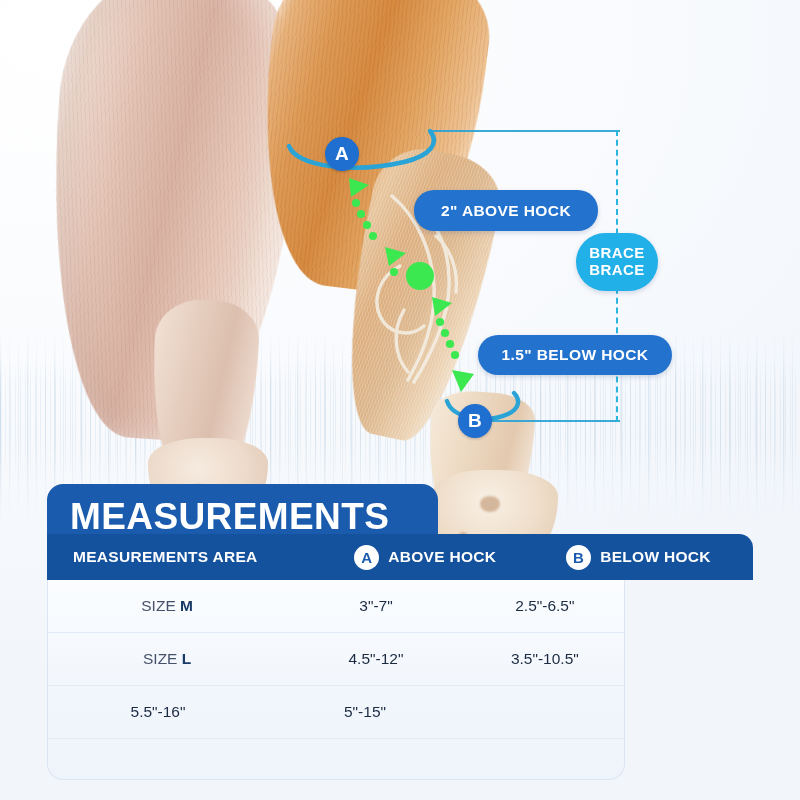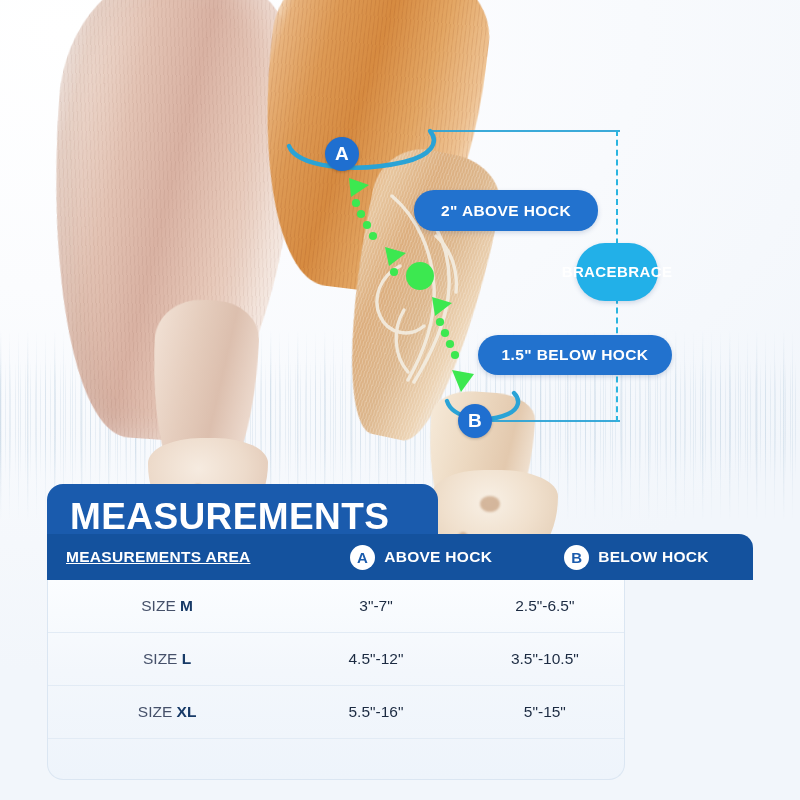--- a/index.html
+++ b/index.html
@@ -151,22 +151,22 @@
   
   .pill{
     position:absolute;display:flex;align-items:center;justify-content:center;
     color:#ffffff;font-weight:bold;letter-spacing:.4px;text-align:center;
     box-shadow:0 2px 5px rgba(20,60,120,.18);
   }
   .pill.dark{background:#2272ce;border-radius:20px;}
   .pill.light{background:#22b0e8;border-radius:30px;line-height:1.12;}
   .pill-above{left:414px;top:190px;width:184px;height:41px;font-size:15.5px;}
   .pill-below{left:478px;top:335px;width:194px;height:40px;font-size:15.5px;}
-  .pill-brace{left:576px;top:243px;width:82px;height:58px;font-size:15px;
-              flex-direction:row;}
+  .pill-brace{left:576px;top:233px;width:82px;height:58px;font-size:15px;
+              flex-direction:column;}
 
   
   .card{
     position:absolute;left:47px;top:468px;width:706px;height:312px;
   }
   .card-title{
     position:absolute;left:0;top:16px;width:391px;height:66px;
     background:#1a5bad;border-radius:16px 16px 0 0;
     display:flex;align-items:center;
   }
@@ -176,21 +176,21 @@
   }
   .col-head{
     position:absolute;left:0;top:66px;width:706px;height:46px;
     background:#14529e;border-radius:0 14px 0 0;
     display:flex;align-items:center;
   }
   .col-head .ch{
     color:#ffffff;font-size:15.5px;font-weight:bold;letter-spacing:.3px;
     display:flex;align-items:center;
   }
-  .ch-area{width:292px;padding-left:19px;text-decoration:underline;}
+  .ch-area{width:292px;padding-left:26px;}
   .ch-a{width:220px;}
   .ch-b{width:194px;}
   .chip{
     width:25px;height:25px;border-radius:50%;background:#ffffff;
     color:#1a5bad;font-size:15px;font-weight:bold;
     display:flex;align-items:center;justify-content:center;margin-right:9px;
     flex:none;
   }
   .tbody{
     position:absolute;left:0;top:112px;width:578px;height:200px;
@@ -330,23 +330,20 @@
 
       <div class="row">
         <div class="c c-size">
           <span>SIZE </span><b>L</b>
         </div>
         <div class="c c-a">4.5"-12"</div>
         <div class="c c-b">3.5"-10.5"</div>
       </div>
 
       <div class="row">
-        <div class="c c-size">
-          <span>SIZE </span><b>XL</b>
-        </div>
         <div class="c c-a">5.5"-16"</div>
         <div class="c c-b">5"-15"</div>
       </div>
 
     </div>
   </div>
 
 </div>
 
 </body></html>

